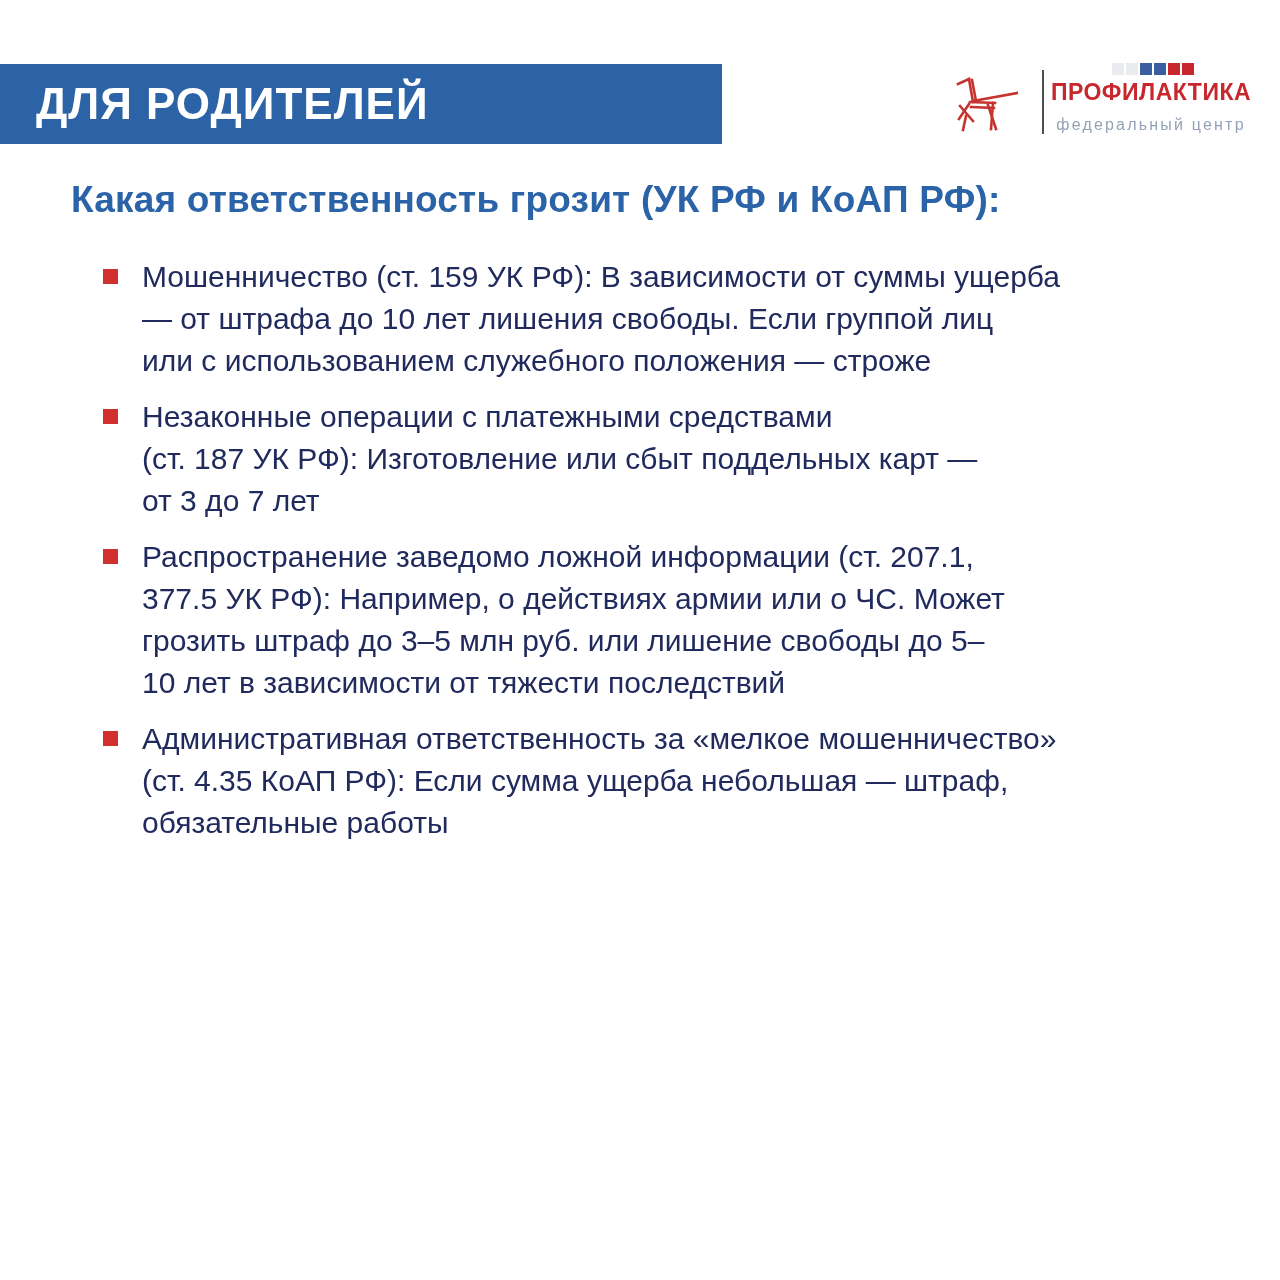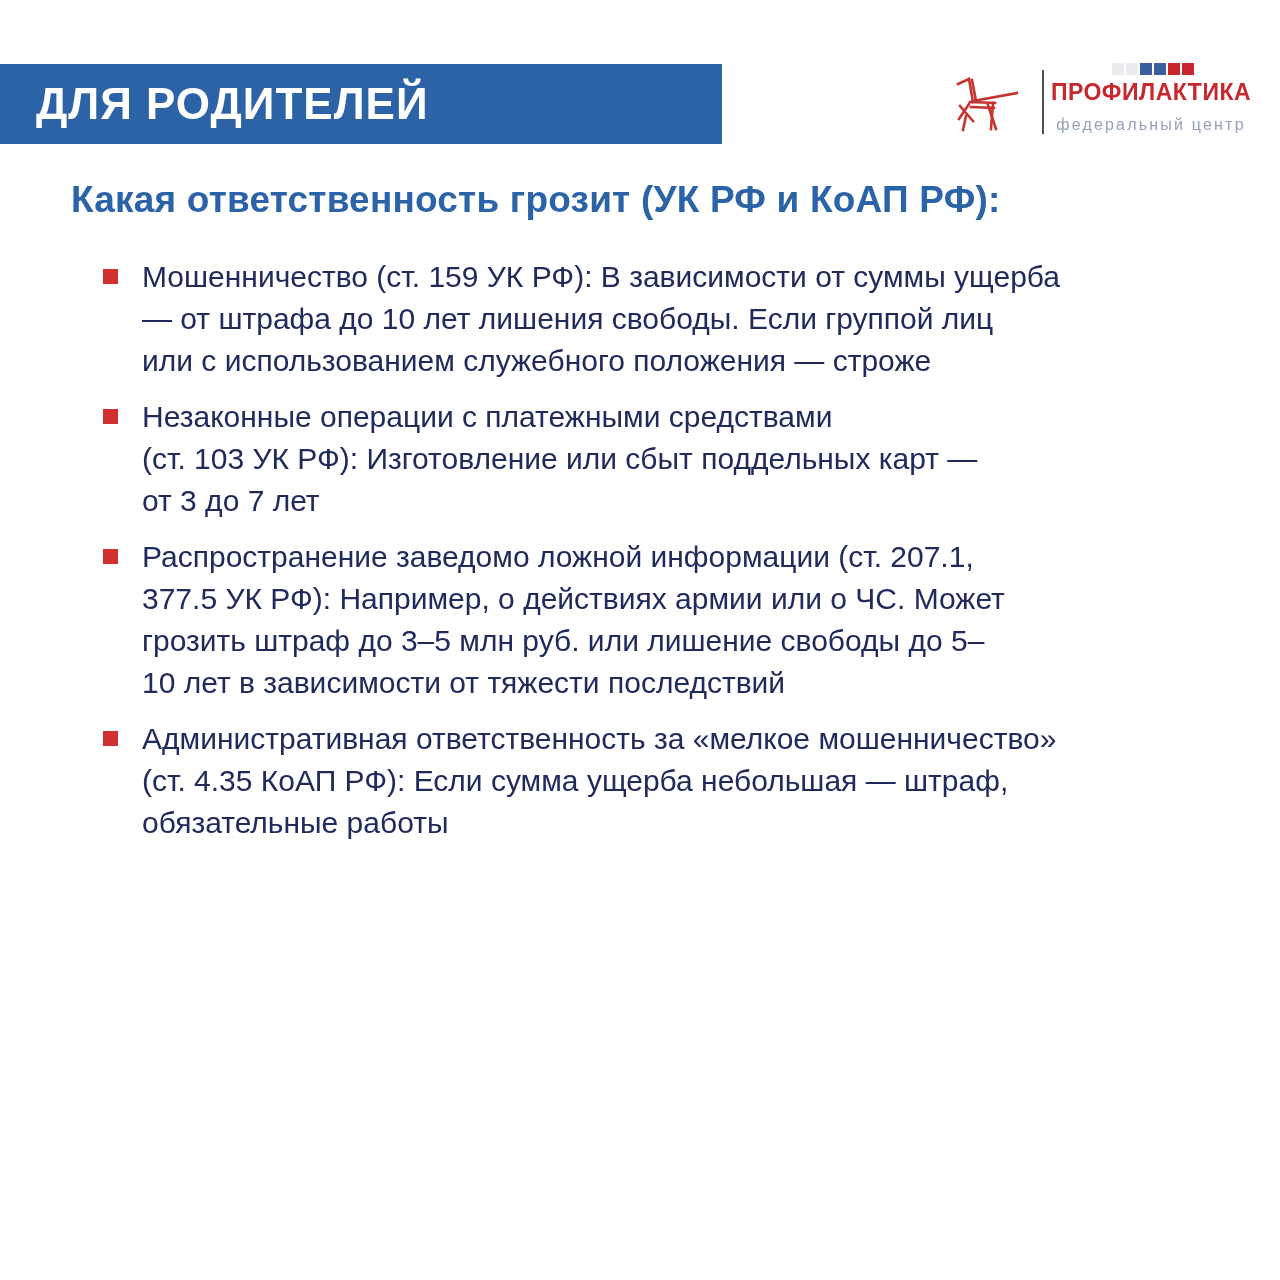--- a/index.html
+++ b/index.html
@@ -118,21 +118,21 @@
   <ul class="bullets">
     <li>
       <span class="bullet-marker"></span>
       <p class="bullet-text"><b>Мошенничество (ст. 159 УК РФ): </b><span>В зависимости от суммы ущерба
 — от штрафа до 10 лет лишения свободы. Если группой лиц
 или с использованием служебного положения — строже</span></p>
     </li>
     <li>
       <span class="bullet-marker"></span>
       <p class="bullet-text"><b>Незаконные операции с платежными средствами
-(ст. 103 УК РФ): </b><span>Изготовление или сбыт поддельных карт —
+(ст. 187 УК РФ): </b><span>Изготовление или сбыт поддельных карт —
 от 3 до 7 лет</span></p>
     </li>
     <li>
       <span class="bullet-marker"></span>
       <p class="bullet-text"><b>Распространение заведомо ложной информации (ст. 207.1,
 377.5 УК РФ): </b><span>Например, о действиях армии или о ЧС. Может
 грозить штраф до 3–5 млн руб. или лишение свободы до 5–
 10 лет в зависимости от тяжести последствий</span></p>
     </li>
     <li>

